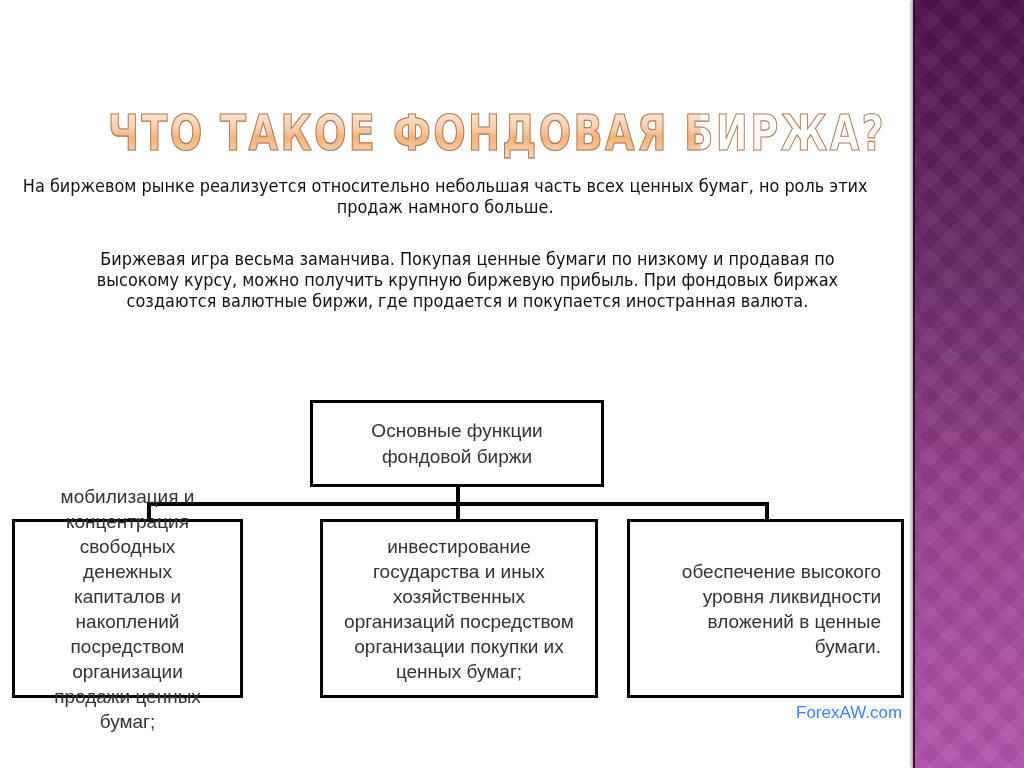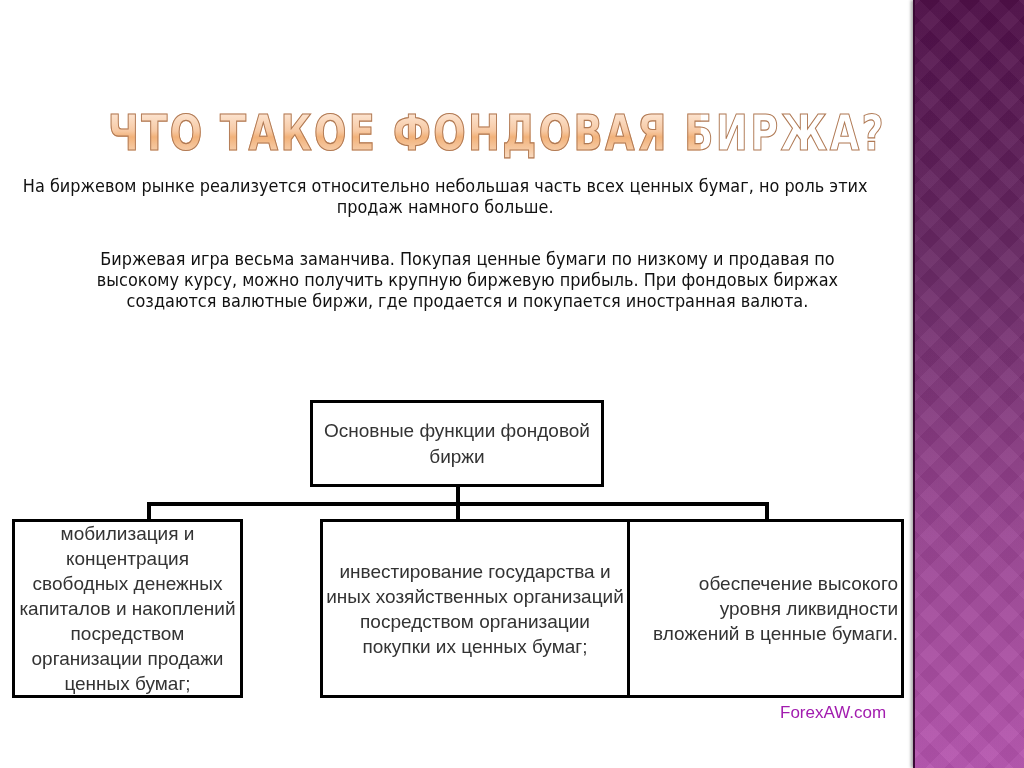--- a/index.html
+++ b/index.html
@@ -38,33 +38,33 @@
     .para2 { left: 70px; top: 249px; width: 864px; }
 
     .box {
       position: absolute; border: 3px solid #000; background: #fff;
       display: flex; align-items: center; justify-content: center; text-align: center;
       font-family: "Liberation Sans", sans-serif; color: #333;
       font-size: 19px; line-height: 25px;
     }
     .box-top { left: 310px; top: 400px; width: 294px; height: 87px; font-size: 19px; line-height: 26px; }
     .box-1 { left: 12px; top: 519px; width: 231px; height: 179px; align-items: center; }
-    .box-2 { left: 320px; top: 519px; width: 310px; height: 179px; }
+    .box-2 { left: 320px; top: 519px; width: 278px; height: 179px; }
     .box-3 { left: 627px; top: 519px; width: 277px; height: 179px; text-align: right; }
-    .box span { display: block; padding: 0 3px; }
+    .box span { display: block; padding: 0 20px; }
 
     .line { position: absolute; background: #000; }
     .v-main { left: 456px; top: 486px; width: 4px; height: 34px; }
     .h-main { left: 147px; top: 502px; width: 622px; height: 4px; }
     .v-left { left: 147px; top: 502px; width: 4px; height: 18px; }
     .v-right { left: 765px; top: 502px; width: 4px; height: 18px; }
 
     .watermark {
-      position: absolute; left: 780px; top: 703px; font-family: "Liberation Sans", sans-serif;
-      font-size: 17px; color: #a21caf;
+      position: absolute; left: 796px; top: 703px; font-family: "Liberation Sans", sans-serif;
+      font-size: 17px; color: #3b82f6;
     }
   </style>
 </head>
 <body>
 
 <div class="sidebar"></div>
 
 <div class="title">ЧТО ТАКОЕ ФОНДОВАЯ БИРЖА?</div>
 
 <div class="para para1">На биржевом рынке реализуется относительно небольшая часть всех ценных бумаг, но роль этих продаж намного больше.</div>

